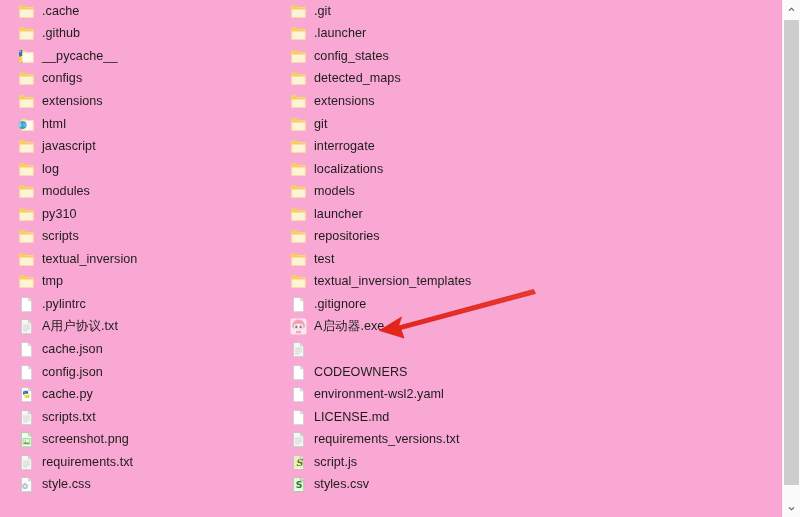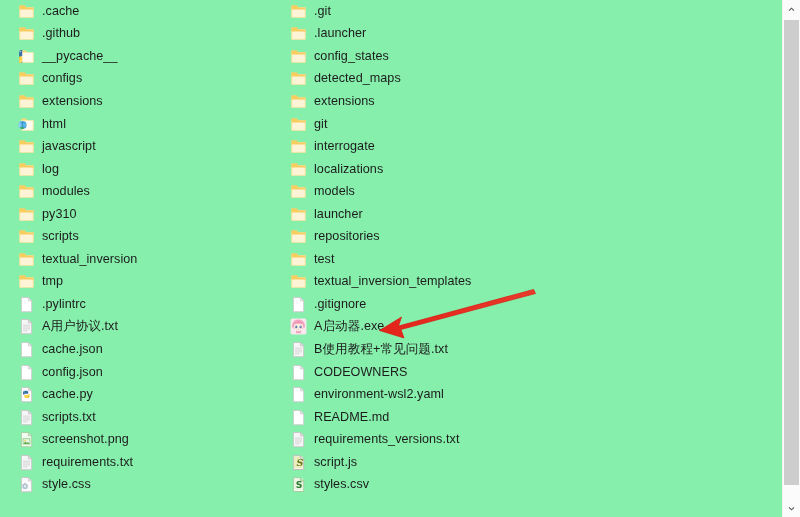--- a/index.html
+++ b/index.html
@@ -12,21 +12,21 @@
     height: 517px;
     overflow: hidden;
     font-family: "Liberation Sans", "DejaVu Sans", sans-serif;
     -webkit-font-smoothing: antialiased;
   }
 
   #explorer {
     position: relative;
     width: 800px;
     height: 517px;
-    background: #86efac;
+    background: #f9a8d4;
   }
 
   .file-pane {
     position: absolute;
     top: 0;
     left: 0;
     width: 782px;
     height: 517px;
     overflow: hidden;
   }
@@ -556,21 +556,20 @@
         <path d="M3.4 1.5 h7.0 l3.3 3.3 v11.0 h-10.3 Z" fill="#f6f6f6" stroke="#c4c4c4" stroke-width="0.9"></path>
         <path d="M10.4 1.5 v3.3 h3.3 Z" fill="#e2e2e2" stroke="#c4c4c4" stroke-width="0.8"></path>
         <g stroke="#c9c9c9" stroke-width="0.75">
           <path d="M5.0 7.1 h7.0"></path>
                 <path d="M5.0 9.0 h7.0"></path>
           <path d="M5.0 10.9 h7.0"></path>
                 <path d="M5.0 12.8 h4.6"></path>
         </g>
       </svg>
           </span>
-          <span class="file-label">B使用教程+常见问题.txt</span>
         </div>
         <div class="file-row">
           <span class="icon-wrap">
             <svg width="17" height="17" viewBox="0 0 17 17">
         <path d="M3.4 1.5 h7.0 l3.3 3.3 v11.0 h-10.3 Z" fill="#ffffff" stroke="#c9c9c9" stroke-width="0.9"></path>
         <path d="M10.4 1.5 v3.3 h3.3 Z" fill="#ededed" stroke="#c9c9c9" stroke-width="0.8"></path>
       </svg>
           </span>
           <span class="file-label">CODEOWNERS</span>
         </div>
@@ -583,21 +582,21 @@
           </span>
           <span class="file-label">environment-wsl2.yaml</span>
         </div>
         <div class="file-row">
           <span class="icon-wrap">
             <svg width="17" height="17" viewBox="0 0 17 17">
         <path d="M3.4 1.5 h7.0 l3.3 3.3 v11.0 h-10.3 Z" fill="#ffffff" stroke="#c9c9c9" stroke-width="0.9"></path>
         <path d="M10.4 1.5 v3.3 h3.3 Z" fill="#ededed" stroke="#c9c9c9" stroke-width="0.8"></path>
       </svg>
           </span>
-          <span class="file-label">README.md</span>
+          <span class="file-label">LICENSE.md</span>
         </div>
         <div class="file-row">
           <span class="icon-wrap">
             <svg width="17" height="17" viewBox="0 0 17 17">
         <path d="M3.4 1.5 h7.0 l3.3 3.3 v11.0 h-10.3 Z" fill="#f6f6f6" stroke="#c4c4c4" stroke-width="0.9"></path>
         <path d="M10.4 1.5 v3.3 h3.3 Z" fill="#e2e2e2" stroke="#c4c4c4" stroke-width="0.8"></path>
         <g stroke="#c9c9c9" stroke-width="0.75">
           <path d="M5.0 7.1 h7.0"></path>
                 <path d="M5.0 9.0 h7.0"></path>
           <path d="M5.0 10.9 h7.0"></path>

